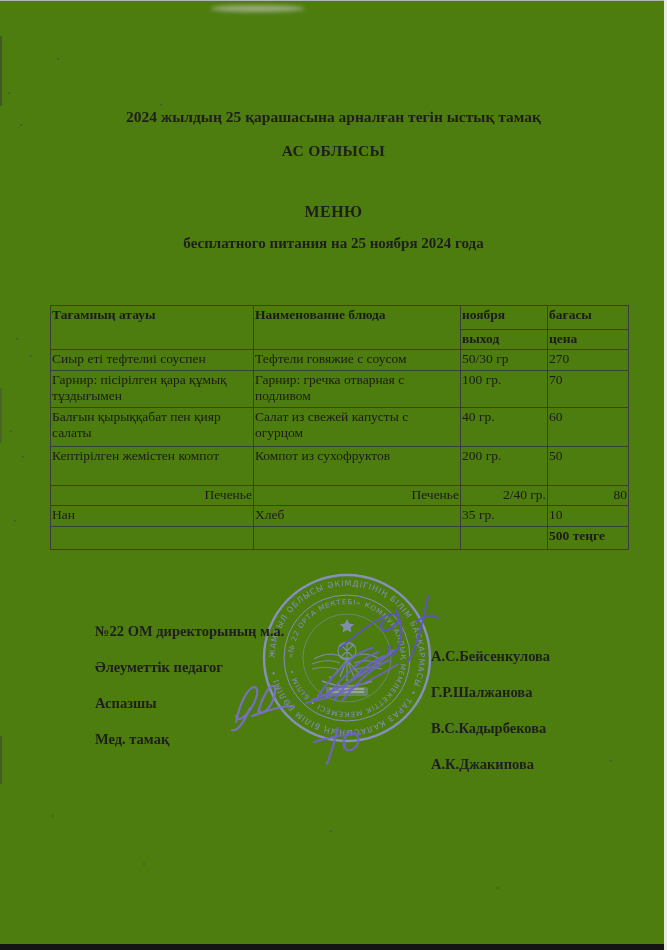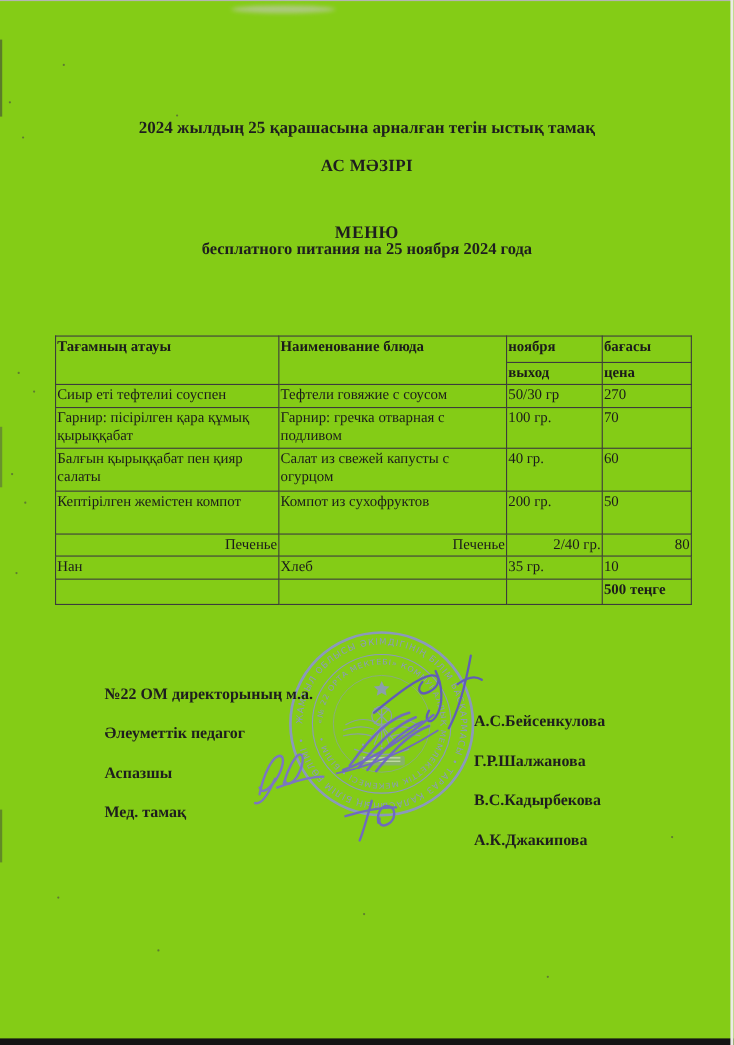--- a/index.html
+++ b/index.html
@@ -1,36 +1,36 @@
 <!DOCTYPE html>
 <html><head>
 <meta charset="utf-8">
 <style>
   html,body { margin:0; padding:0; }
   body { background:#e9e9e7; }
   .page {
     position:relative; width:667px; height:950px; margin:0 auto;
-    background:#84cc16; overflow:hidden;
+    background:#4d7c0f; overflow:hidden;
     font-family:"Liberation Serif", serif; color:#1e1e1e;
   }
   
   .edge-top    { position:absolute; left:0; top:0; width:667px; height:1px; background:#b5b5b3; }
   .edge-bottom { position:absolute; left:0; top:944px; width:667px; height:6px; background:#141414; }
   .edge-right  { position:absolute; left:664px; top:0; width:3px; height:950px; background:#eceae6; }
   .edge-left-a { position:absolute; left:0; top:36px;  width:2px; height:70px; background:#3a3a3a; opacity:.55; }
   .edge-left-b { position:absolute; left:0; top:388px; width:1.5px; height:55px; background:#4a4a4a; opacity:.45; }
   .edge-left-c { position:absolute; left:0; top:736px; width:2px; height:48px; background:#3a3a3a; opacity:.45; }
   .smudge { position:absolute; left:210px; top:5px; width:95px; height:7px; background:#c9c9c6; border-radius:50%; filter:blur(2px); opacity:.6; }
   .speck { position:absolute; width:2px; height:2px; border-radius:50%; background:#444; opacity:.6; }
 
   .t { position:absolute; left:0; width:667px; text-align:center; font-weight:bold; white-space:nowrap; }
   .t1 { top:108px; font-size:15.5px; }
   .t2 { top:142px; font-size:15.5px; letter-spacing:.3px; }
   .t3 { top:203px; font-size:16px; letter-spacing:.5px; }
-  .t4 { top:219px; font-size:15px; }
+  .t4 { top:235px; font-size:15px; }
 
   table.menu {
     position:absolute; left:50px; top:305px; width:578px;
     border-collapse:collapse; table-layout:fixed;
     font-size:13.5px; line-height:1.22; color:#1b1b1b;
   }
   table.menu col.c1 { width:203px; }
   table.menu col.c2 { width:207px; }
   table.menu col.c3 { width:87px; }
   table.menu col.c4 { width:81px; }
@@ -78,21 +78,21 @@
   <div class="speck" style="left:10px;top:430px"></div>
   <div class="speck" style="left:22px;top:456px"></div>
   <div class="speck" style="left:14px;top:520px"></div>
   <div class="speck" style="left:52px;top:815px"></div>
   <div class="speck" style="left:143px;top:863px"></div>
   <div class="speck" style="left:610px;top:760px"></div>
   <div class="speck" style="left:497px;top:887px"></div>
   <div class="speck" style="left:330px;top:830px"></div>
 
   <div class="t t1">2024 жылдың 25 қарашасына арналған тегін ыстық тамақ</div>
-  <div class="t t2">АС МӘЗІРІ</div>
+  <div class="t t2">АС ОБЛЫСЫ</div>
   <div class="t t3">МЕНЮ</div>
   <div class="t t4">бесплатного питания на 25 ноября 2024 года</div>
 
   <table class="menu">
     <colgroup>
         <col class="c1">
         <col class="c2">
         <col class="c3">
         <col class="c4">
       </colgroup>
@@ -107,21 +107,21 @@
       <th>выход</th>
       <th>цена</th>
     </tr>
     <tr class="r1">
       <td>Сиыр еті тефтелиі соуспен</td>
       <td>Тефтели говяжие с соусом</td>
       <td>50/30 гр</td>
       <td>270</td>
     </tr>
     <tr class="r2">
-      <td>Гарнир: пісірілген қара құмық қырыққабат</td>
+      <td>Гарнир: пісірілген қара құмық тұздығымен</td>
       <td>Гарнир: гречка отварная с подливом</td>
       <td>100 гр.</td>
       <td>70</td>
     </tr>
     <tr class="r3">
       <td>Балғын қырыққабат пен қияр салаты</td>
       <td>Салат из свежей капусты с огурцом</td>
       <td>40 гр.</td>
       <td>60</td>
     </tr>

